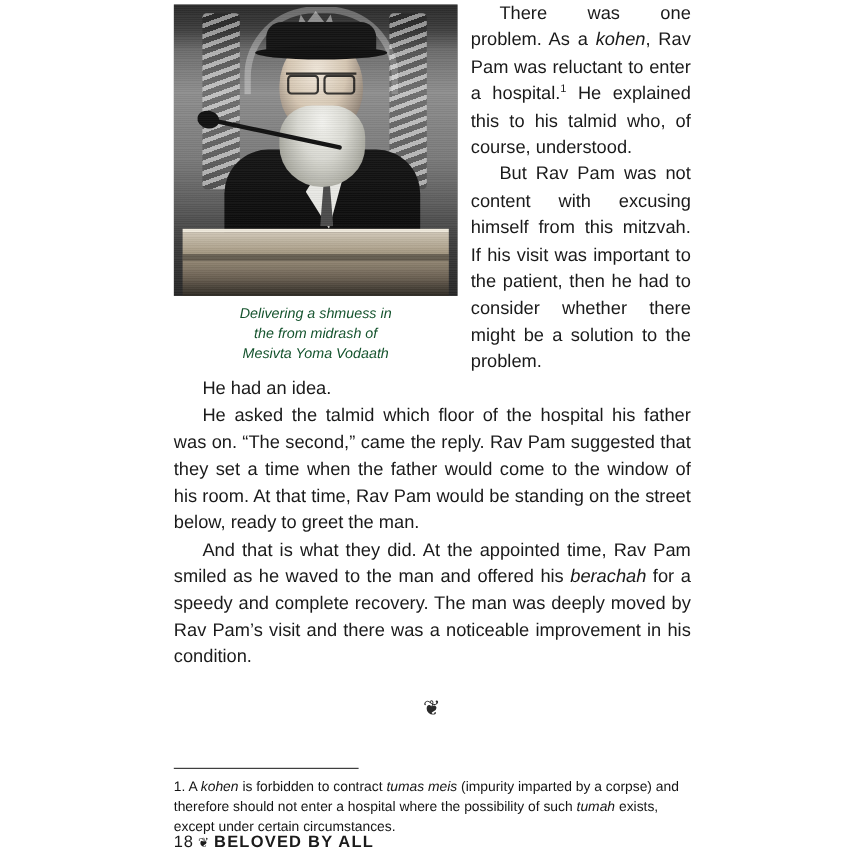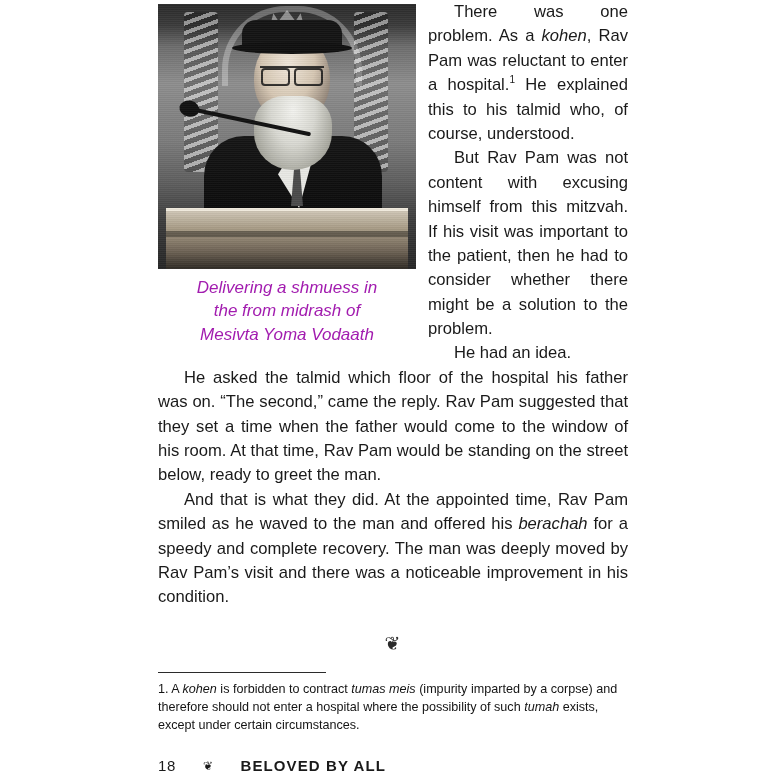--- a/index.html
+++ b/index.html
@@ -205,23 +205,23 @@
     position: absolute;
     inset: 0;
     background:
       repeating-linear-gradient(0deg, rgba(255,255,255,0.035) 0 1px, rgba(0,0,0,0.035) 1px 2px);
     pointer-events: none;
   }
   .caption {
     margin-top: 7px;
     text-align: center;
     font-style: italic;
-    font-size: 17px;
+    font-size: 13px;
     line-height: 1.38;
-    color: #a21caf;
+    color: #14532d;
   }
 
   
   .body-text {
     font-size: 16.6px;
     line-height: 1.47;
     text-align: justify;
     text-justify: inter-word;
     hyphens: none;
   }
@@ -242,21 +242,21 @@
     font-size: 19px;
     letter-spacing: 1px;
     color: #2a2a2a;
     margin: 22px 0 30px 0;
   }
 
   
   .footnote-wrap {
     position: absolute;
     left: 158px;
-    top: 672px;
+    top: 698px;
     width: 470px;
   }
   .footnote-rule {
     width: 168px;
     height: 1px;
     background: #2b2b2b;
     margin-bottom: 8px;
   }
   .footnote {
     font-size: 12.6px;
@@ -268,21 +268,21 @@
   
   .folio {
     position: absolute;
     left: 158px;
     top: 757px;
     font-size: 15px;
     letter-spacing: 0.6px;
     color: #1a1a1a;
     display: flex;
     align-items: center;
-    gap: 27px;
+    gap: 4px;
   }
   .folio .fleuron { font-size: 12px; }
   .folio .title { letter-spacing: 1.1px; font-weight: bold; }
 </style>
 </head>
 <body>
 
 <div class="page">
 
   <div class="content">

